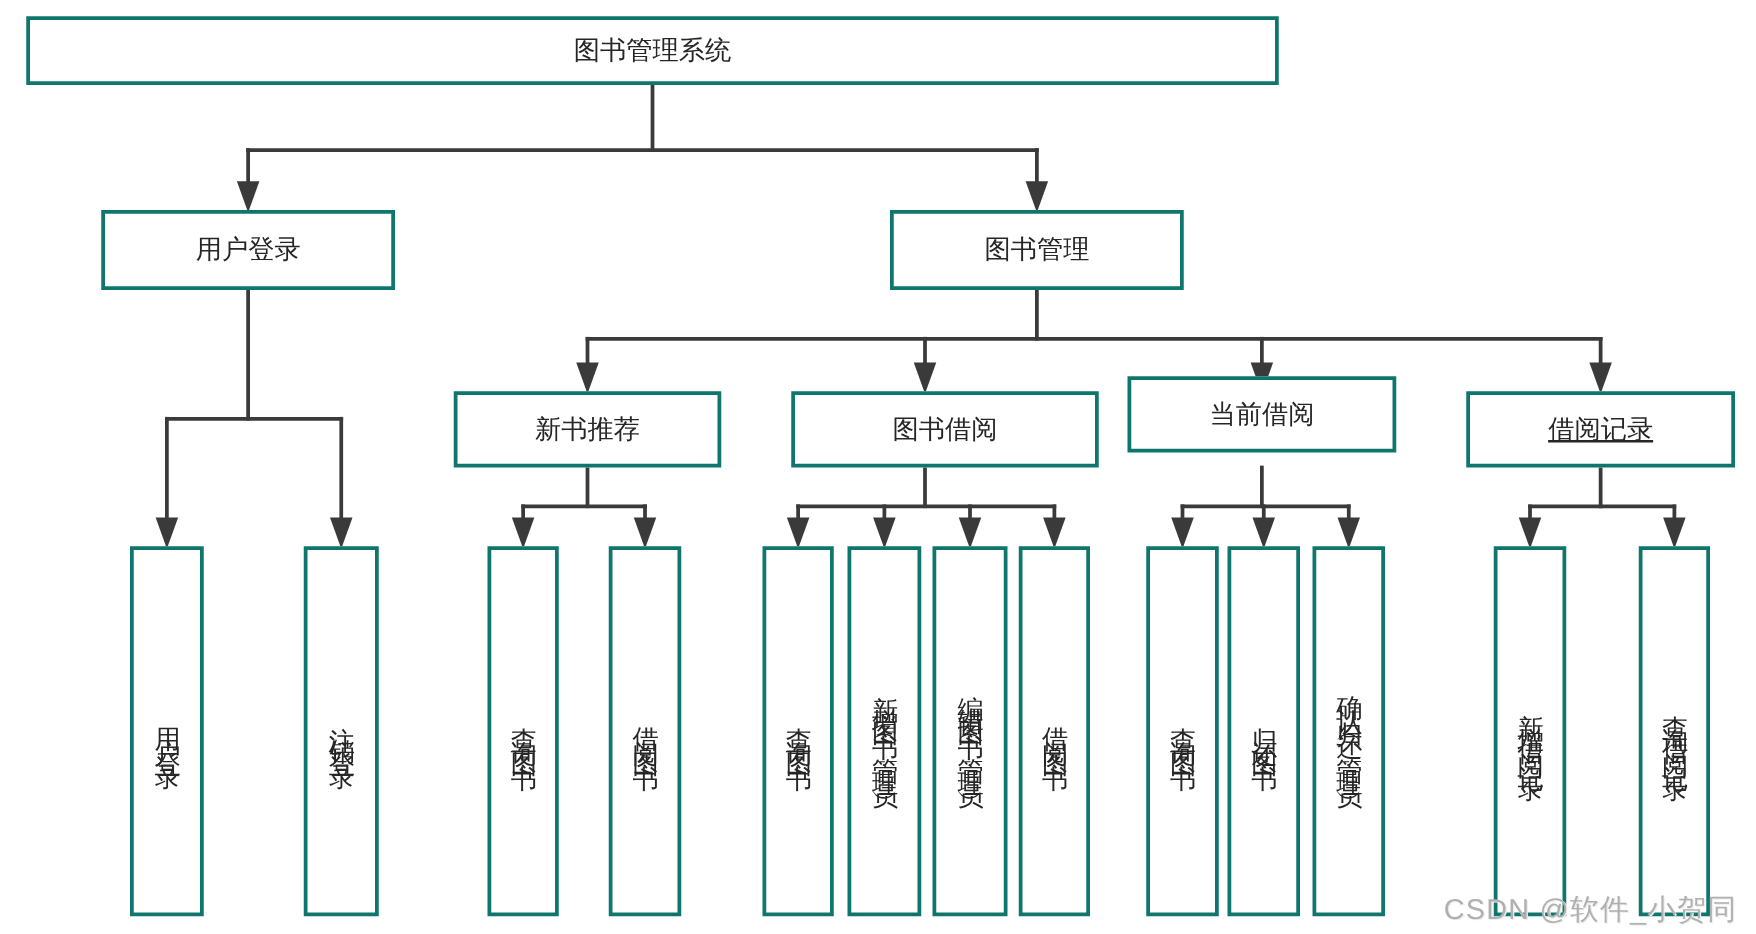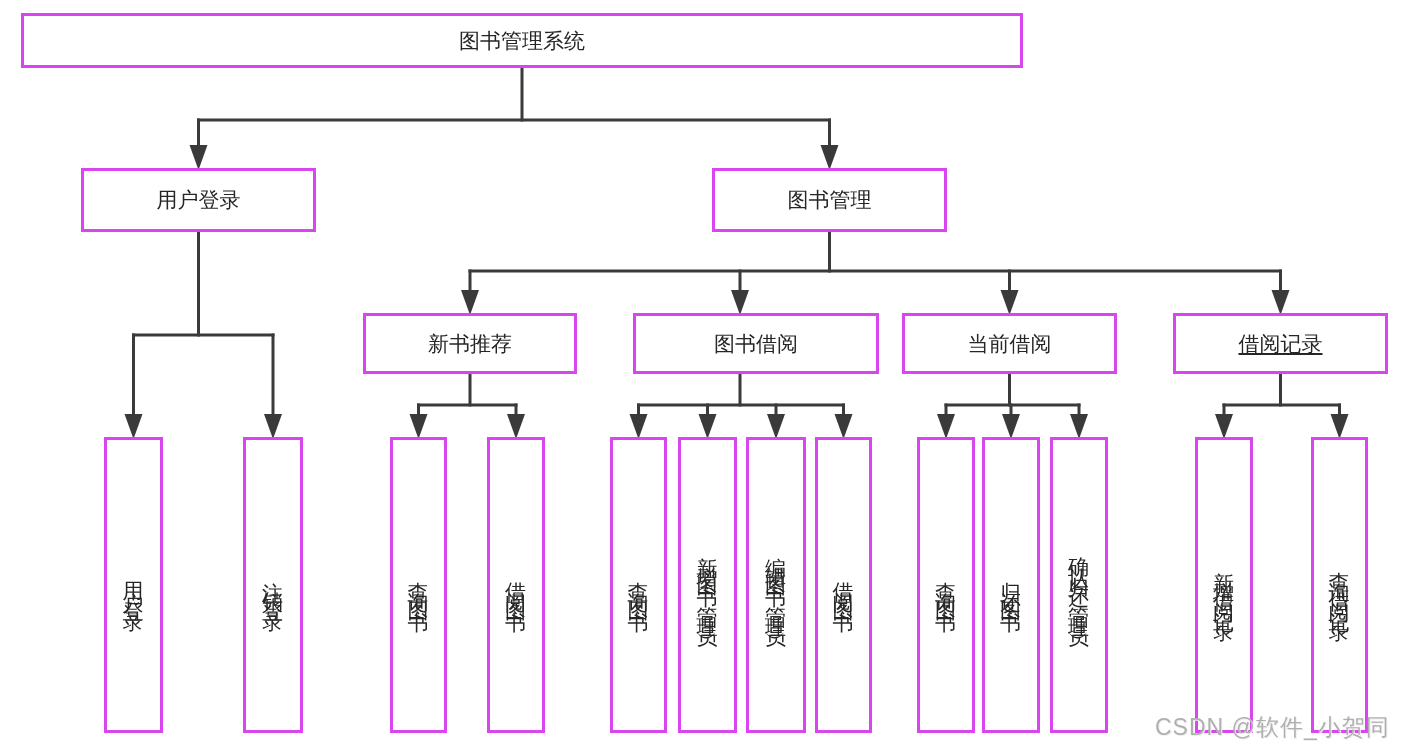--- a/index.html
+++ b/index.html
@@ -13,21 +13,21 @@
     overflow: hidden;
   }
   #connectors {
     position: absolute;
     left: 0; top: 0;
     width: 1405px; height: 747px;
     display: block;
   }
   .node {
     position: absolute;
-    border: 3px solid #d946ef;
+    border: 3px solid #0f766e;
     background: #ffffff;
     display: flex;
     align-items: center;
     justify-content: center;
     color: #262626;
     font-size: 21px;
     line-height: 1.1;
     white-space: nowrap;
   }
   .node.vertical span {
@@ -115,21 +115,21 @@
     </div>
     <div class="node" style="left: 363px; top: 313px; width: 214px; height: 61px;">
       <span>新书推荐</span>
     </div>
     <div class="node" style="left: 712px; top: 168px; width: 235px; height: 64px;">
       <span>图书管理</span>
     </div>
     <div class="node" style="left: 633px; top: 313px; width: 246px; height: 61px;">
       <span>图书借阅</span>
     </div>
-    <div class="node" style="left: 902px; top: 313px; width: 215px; height: 61px;">
+    <div class="node" style="left: 902px; top: 301px; width: 215px; height: 61px;">
       <span>当前借阅</span>
     </div>
     <div class="node" style="left: 1173px; top: 313px; width: 215px; height: 61px; text-decoration: underline;">
       <span>借阅记录</span>
     </div>
     <div class="node vertical" style="left: 104px; top: 437px; width: 59px; height: 296px;">
       <span>用户登录</span>
     </div>
     <div class="node vertical" style="left: 243px; top: 437px; width: 60px; height: 296px;">
       <span>注销登录</span>

